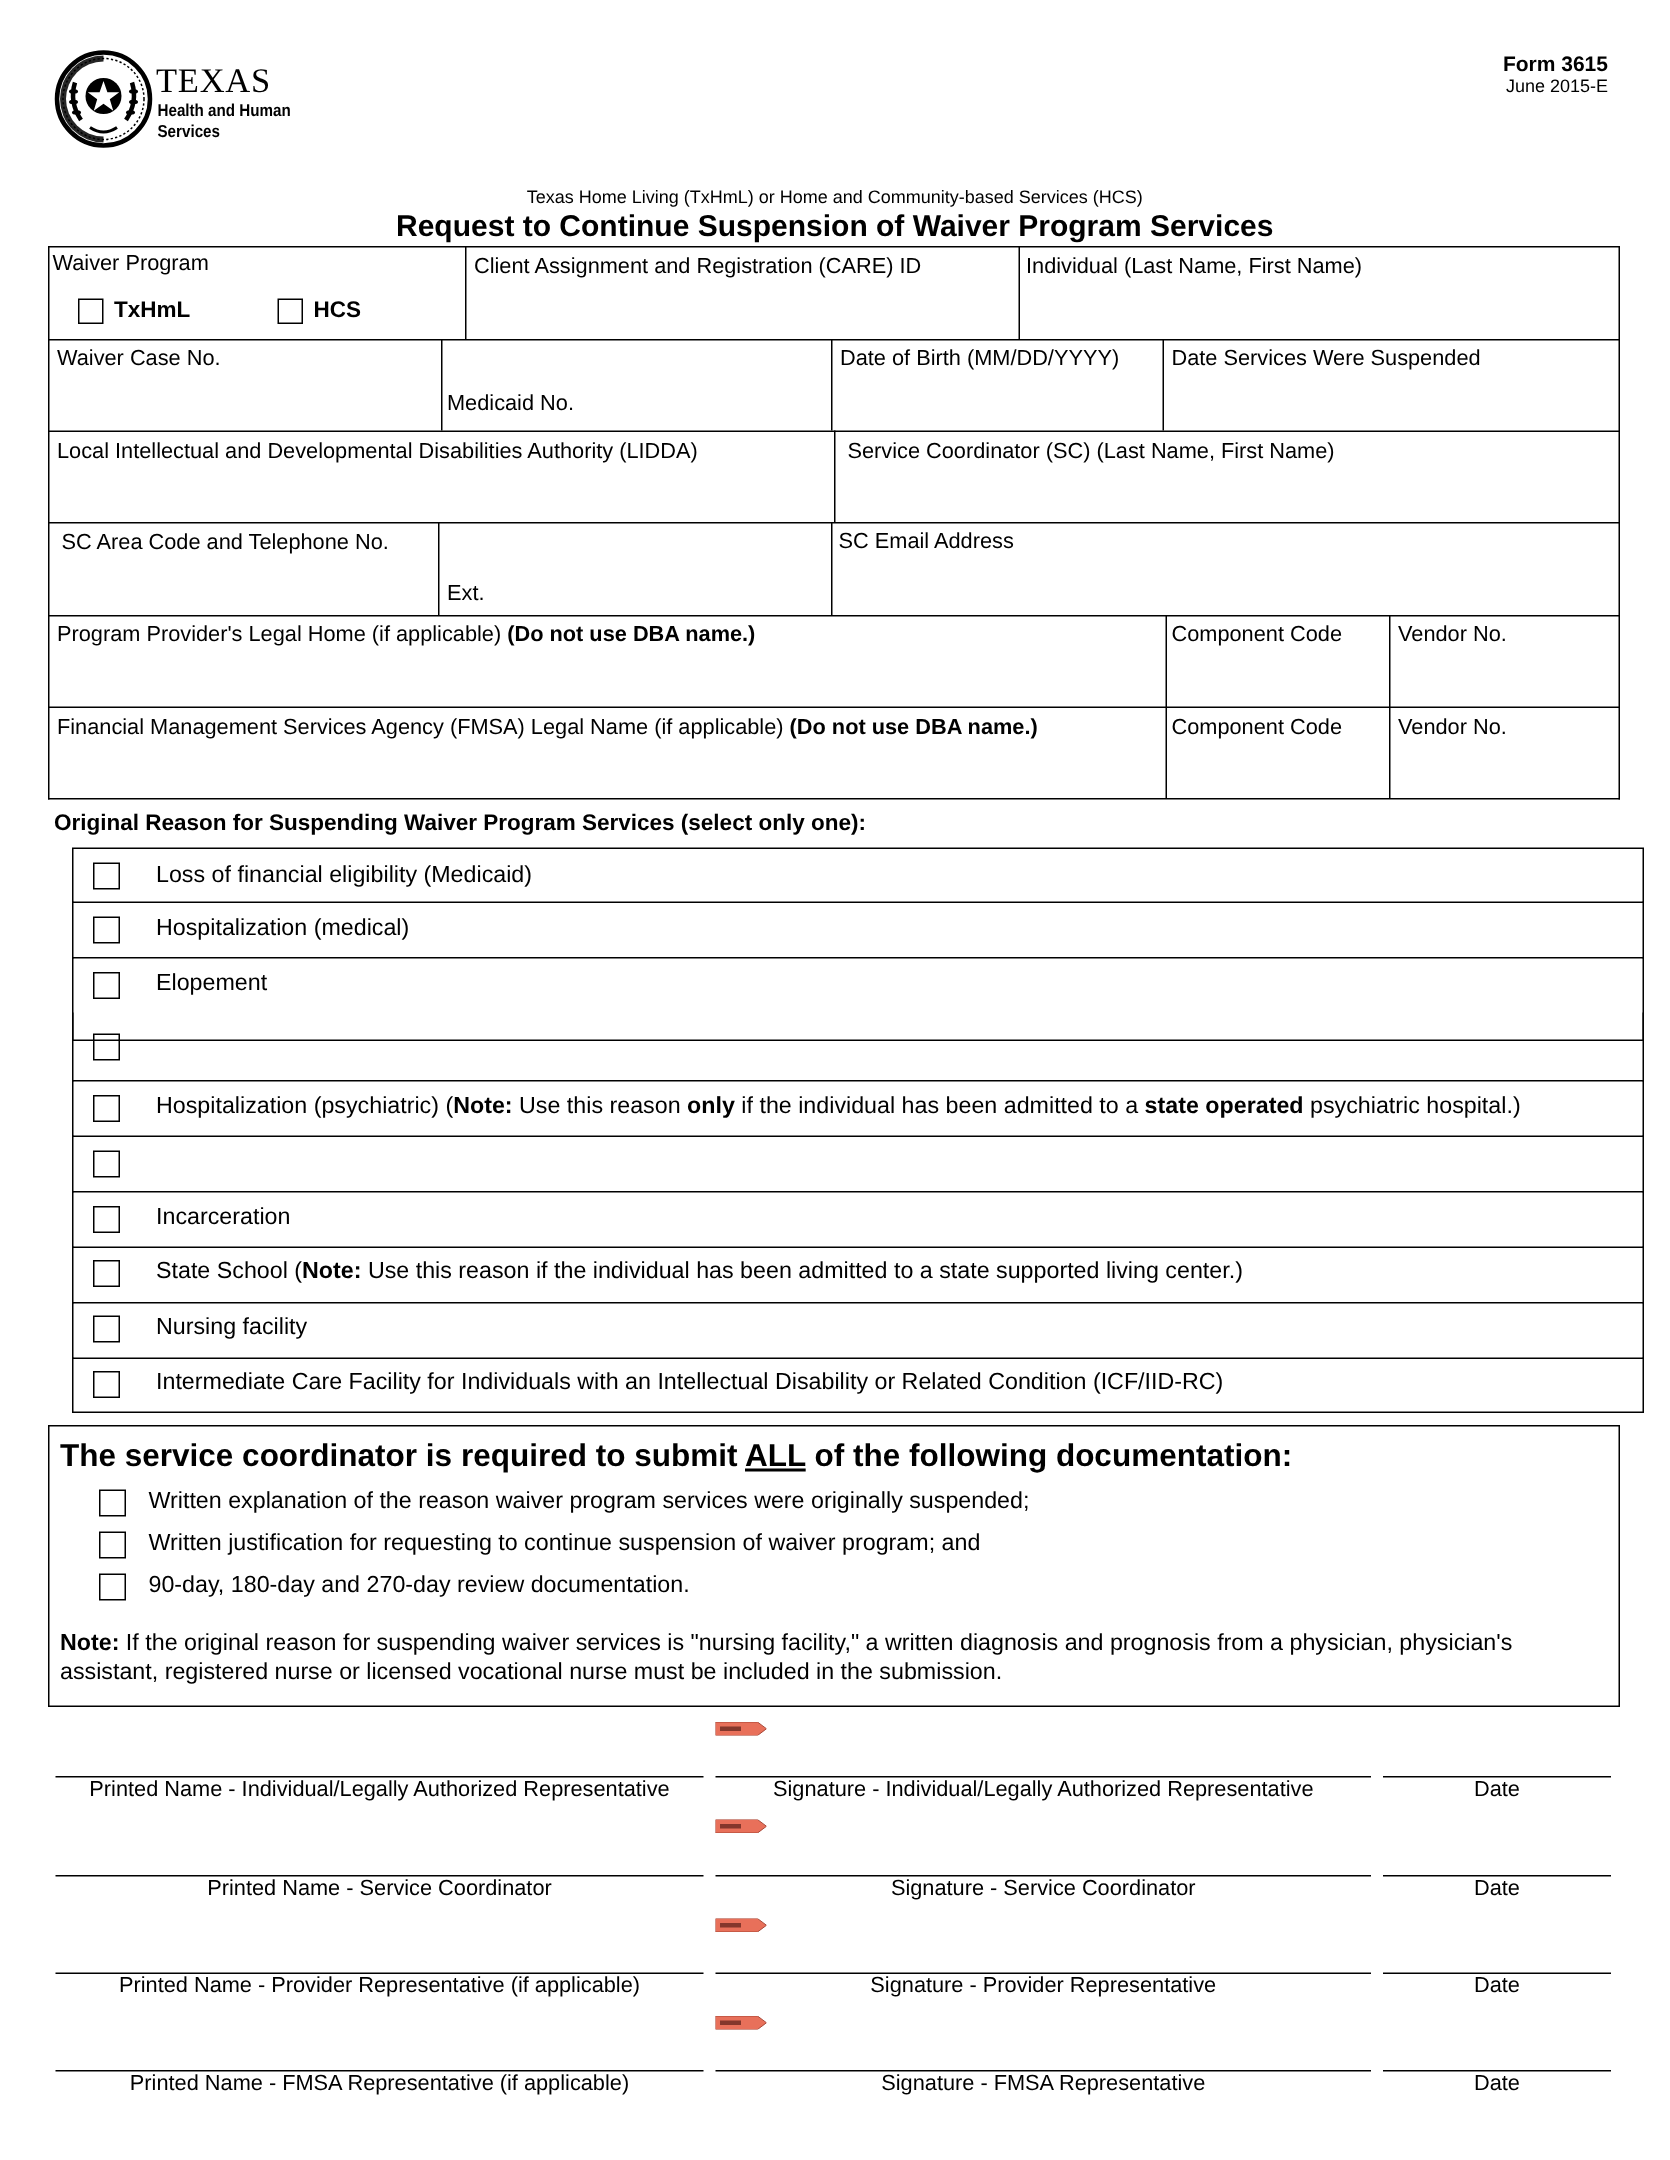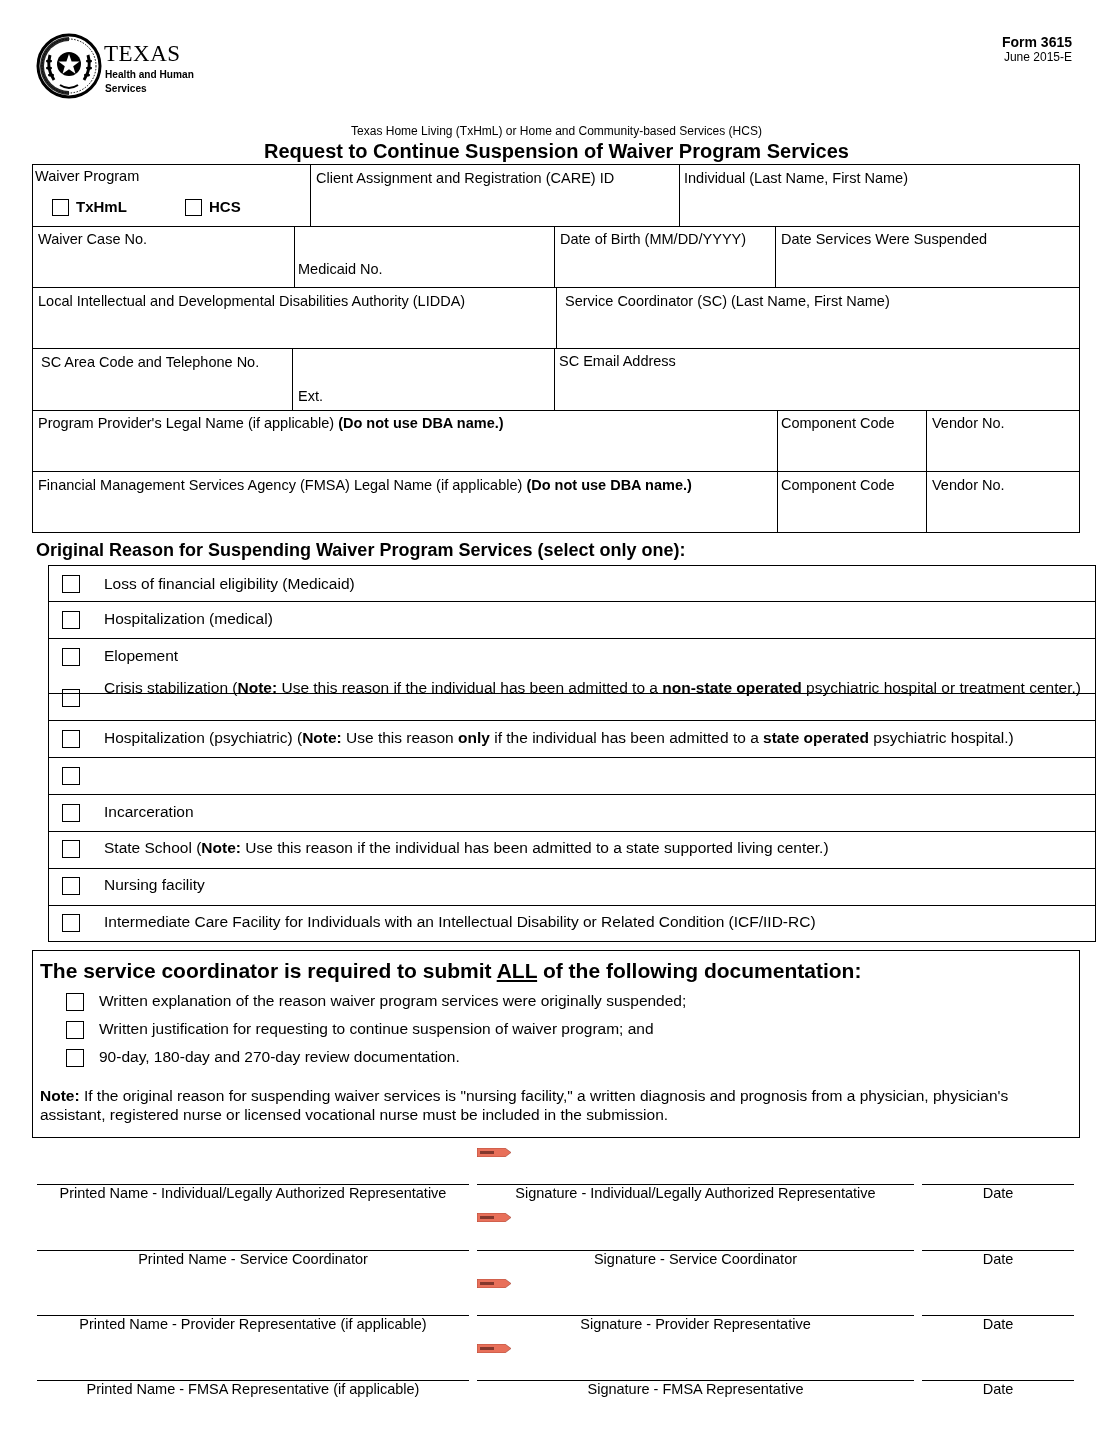--- a/index.html
+++ b/index.html
@@ -19,21 +19,21 @@
 
   
   .cell { position: absolute; box-sizing: border-box; }
   .hl { position: absolute; height: 1px; background: #000; }
   .vl { position: absolute; width: 1px; background: #000; }
   .lbl { position: absolute; font-size: 14.5px; white-space: nowrap; text-align: center; }
   .lbl b { font-weight: bold; }
   .cb { position: absolute; width: 17px; height: 17px; border: 1px solid #000; box-sizing: border-box; background: #fff; cursor: pointer; }
   .cb-label { position: absolute; font-size: 15px; font-weight: bold; }
 
-  .section-heading { left: 36px; top: 540px; font-size: 18px; font-weight: bold; }
+  .section-heading { left: 36px; top: 540px; font-size: 15px; font-weight: bold; }
 
   .reason-row { position: absolute; left: 48px; width: 1048px; box-sizing: border-box; }
   .reason-text { position: absolute; left: 55px; right: 14px; font-size: 15.5px; line-height: 19px; }
   .reason-cb { position: absolute; left: 13px; width: 18px; height: 18px; border: 1px solid #000; box-sizing: border-box; cursor: pointer; }
 
   .doc-box { left: 32px; top: 950px; width: 1048px; height: 188px; border-top: 1px solid #000; border-bottom: 1px solid #000; border-left: 1px solid #000; border-right: 1px solid #000; box-sizing: border-box; }
   .doc-head { left: 40px; top: 959px; font-size: 21px; font-weight: bold; }
   .doc-head u { text-decoration: underline; }
   .doc-item { position: absolute; left: 99px; font-size: 15.5px; }
   .doc-cb { position: absolute; left: 66px; width: 18px; height: 18px; border: 1px solid #000; box-sizing: border-box; cursor: pointer; }
@@ -146,21 +146,21 @@
   <span class="lbl" style="left:8px;top:5px;">SC Area Code and Telephone No.</span>
 </div>
 <div class="cell" style="left:293px;top:349px;width:261px;height:61px;">
   <span class="lbl" style="left:5px;top:39px;">Ext.</span>
 </div>
 <div class="cell" style="left:555px;top:349px;width:524px;height:61px;">
   <span class="lbl" style="left:4px;top:4px;">SC Email Address</span>
 </div>
 
 <div class="cell" style="left:33px;top:411px;width:744px;height:60px;">
-  <span class="lbl" style="left:5px;top:4px;"><span>Program Provider's Legal Name (if applicable) </span><b>(Do not use DBA name.)</b></span>
+  <span class="lbl" style="left:5px;top:4px;"><span>Program Provider's Legal Home (if applicable) </span><b>(Do not use DBA name.)</b></span>
 </div>
 <div class="cell" style="left:778px;top:411px;width:148px;height:60px;">
   <span class="lbl" style="left:3px;top:4px;">Component Code</span>
 </div>
 <div class="cell" style="left:927px;top:411px;width:152px;height:60px;">
   <span class="lbl" style="left:5px;top:4px;">Vendor No.</span>
 </div>
 
 <div class="cell" style="left:33px;top:472px;width:744px;height:60px;">
   <span class="lbl" style="left:5px;top:5px;"><span>Financial Management Services Agency (FMSA) Legal Name (if applicable) </span><b>(Do not use DBA name.)</b></span>
@@ -182,21 +182,20 @@
   <div class="reason-row" style="top:601px;height:38px;border:1px solid #000;border-top:none;">
     <span class="reason-cb" style="top:10px;"></span>
     <span class="reason-text" style="top:8px;">Hospitalization (medical)</span>
   </div>
   <div class="reason-row" style="top:638px;height:56px;border:1px solid #000;border-top:none;">
     <span class="reason-cb" style="top:10px;"></span>
     <span class="reason-text" style="top:8px;">Elopement</span>
   </div>
   <div class="reason-row" style="top:675px;height:46px;border:1px solid #000;border-top:none;">
     <span class="reason-cb" style="top:14px;"></span>
-    <span class="reason-text" style="top:3px;"><span>Crisis stabilization (</span><b>Note:</b><span> Use this reason if the individual has been admitted to a </span><b>non-state operated</b><span> psychiatric hospital or treatment center.)</span></span>
   </div>
   <div class="reason-row" style="top:720px;height:38px;border:1px solid #000;border-top:none;">
     <span class="reason-cb" style="top:10px;"></span>
     <span class="reason-text" style="top:8px;"><span>Hospitalization (psychiatric) (</span><b>Note:</b><span> Use this reason </span><b>only</b><span> if the individual has been admitted to a </span><b>state operated</b><span> psychiatric hospital.)</span></span>
   </div>
   <div class="reason-row" style="top:757px;height:38px;border:1px solid #000;border-top:none;">
     <span class="reason-cb" style="top:10px;"></span>
   </div>
   <div class="reason-row" style="top:794px;height:38px;border:1px solid #000;border-top:none;">
     <span class="reason-cb" style="top:10px;"></span>

